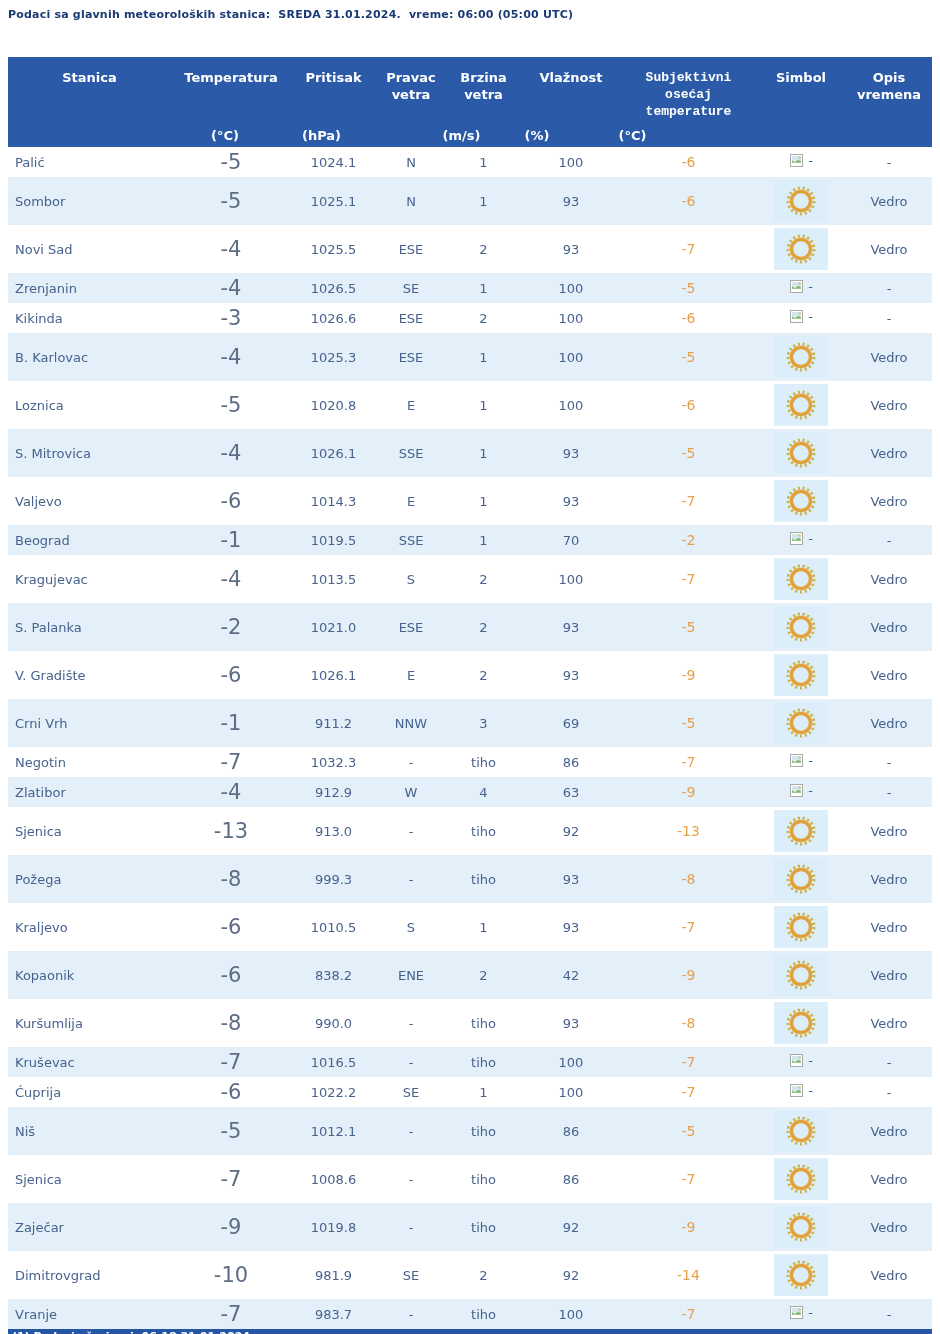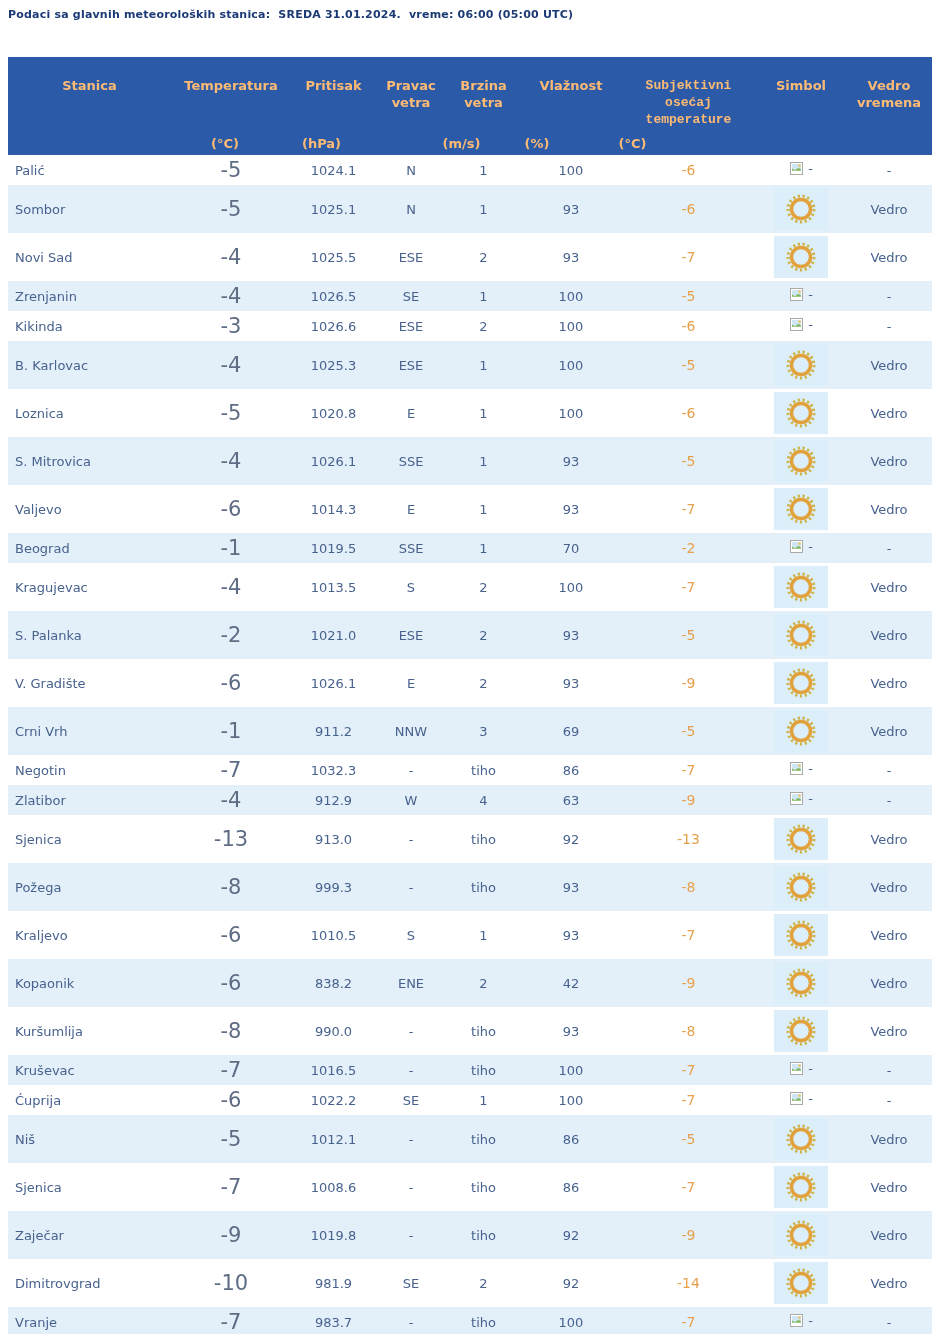--- a/index.html
+++ b/index.html
@@ -8,22 +8,22 @@
     font-family:"DejaVu Sans","Liberation Sans",sans-serif;
   }
   .title{
     margin:8px 0 0 8px;font-size:11px;font-weight:bold;color:#1b3a75;
     letter-spacing:.2px;white-space:pre;
   }
   table.wx{
     border-collapse:collapse;table-layout:fixed;width:924px;margin:36px 0 0 8px;
   }
   thead th{
-    background:#2b5ba8;color:#fdba74;font-size:13px;font-weight:bold;
-    vertical-align:top;padding:20px 2px 2px;height:76px;position:relative;
+    background:#2b5ba8;color:#ffffff;font-size:13px;font-weight:bold;
+    vertical-align:top;padding:12px 2px 2px;height:76px;position:relative;
     text-align:center;line-height:17px;
   }
   .h-label{margin:0 auto;}
   .h-label.narrow{max-width:86px;font-family:Liberation Mono, monospace;}
   .h-unit{position:absolute;bottom:3px;left:0;right:0;text-align:center;font-weight:bold;}
   th:nth-child(2) .h-unit{transform:translateX(-6px);}
   th:nth-child(3) .h-unit{transform:translateX(-12px);margin-top:32px;}
   th:nth-child(5) .h-unit{transform:translateX(-22px);}
   th:nth-child(6) .h-unit{transform:translateX(-34px);}
   th:nth-child(7) .h-unit{transform:translateX(-56px);}
@@ -91,21 +91,21 @@
             <div class="h-unit">(%)</div>
           </th>
           <th>
             <div class="h-label narrow">Subjektivni osećaj temperature</div>
             <div class="h-unit">(°C)</div>
           </th>
           <th>
             <div class="h-label">Simbol</div>
           </th>
           <th>
-            <div class="h-label">Vedro vremena</div>
+            <div class="h-label">Opis vremena</div>
           </th>
         </tr>
       </thead>
     <tbody>
         <tr class="short">
           <td class="station">Palić</td>
           <td class="temp">-5</td>
           <td class="val">1024.1</td>
           <td class="val">N</td>
           <td class="val">1</td>

